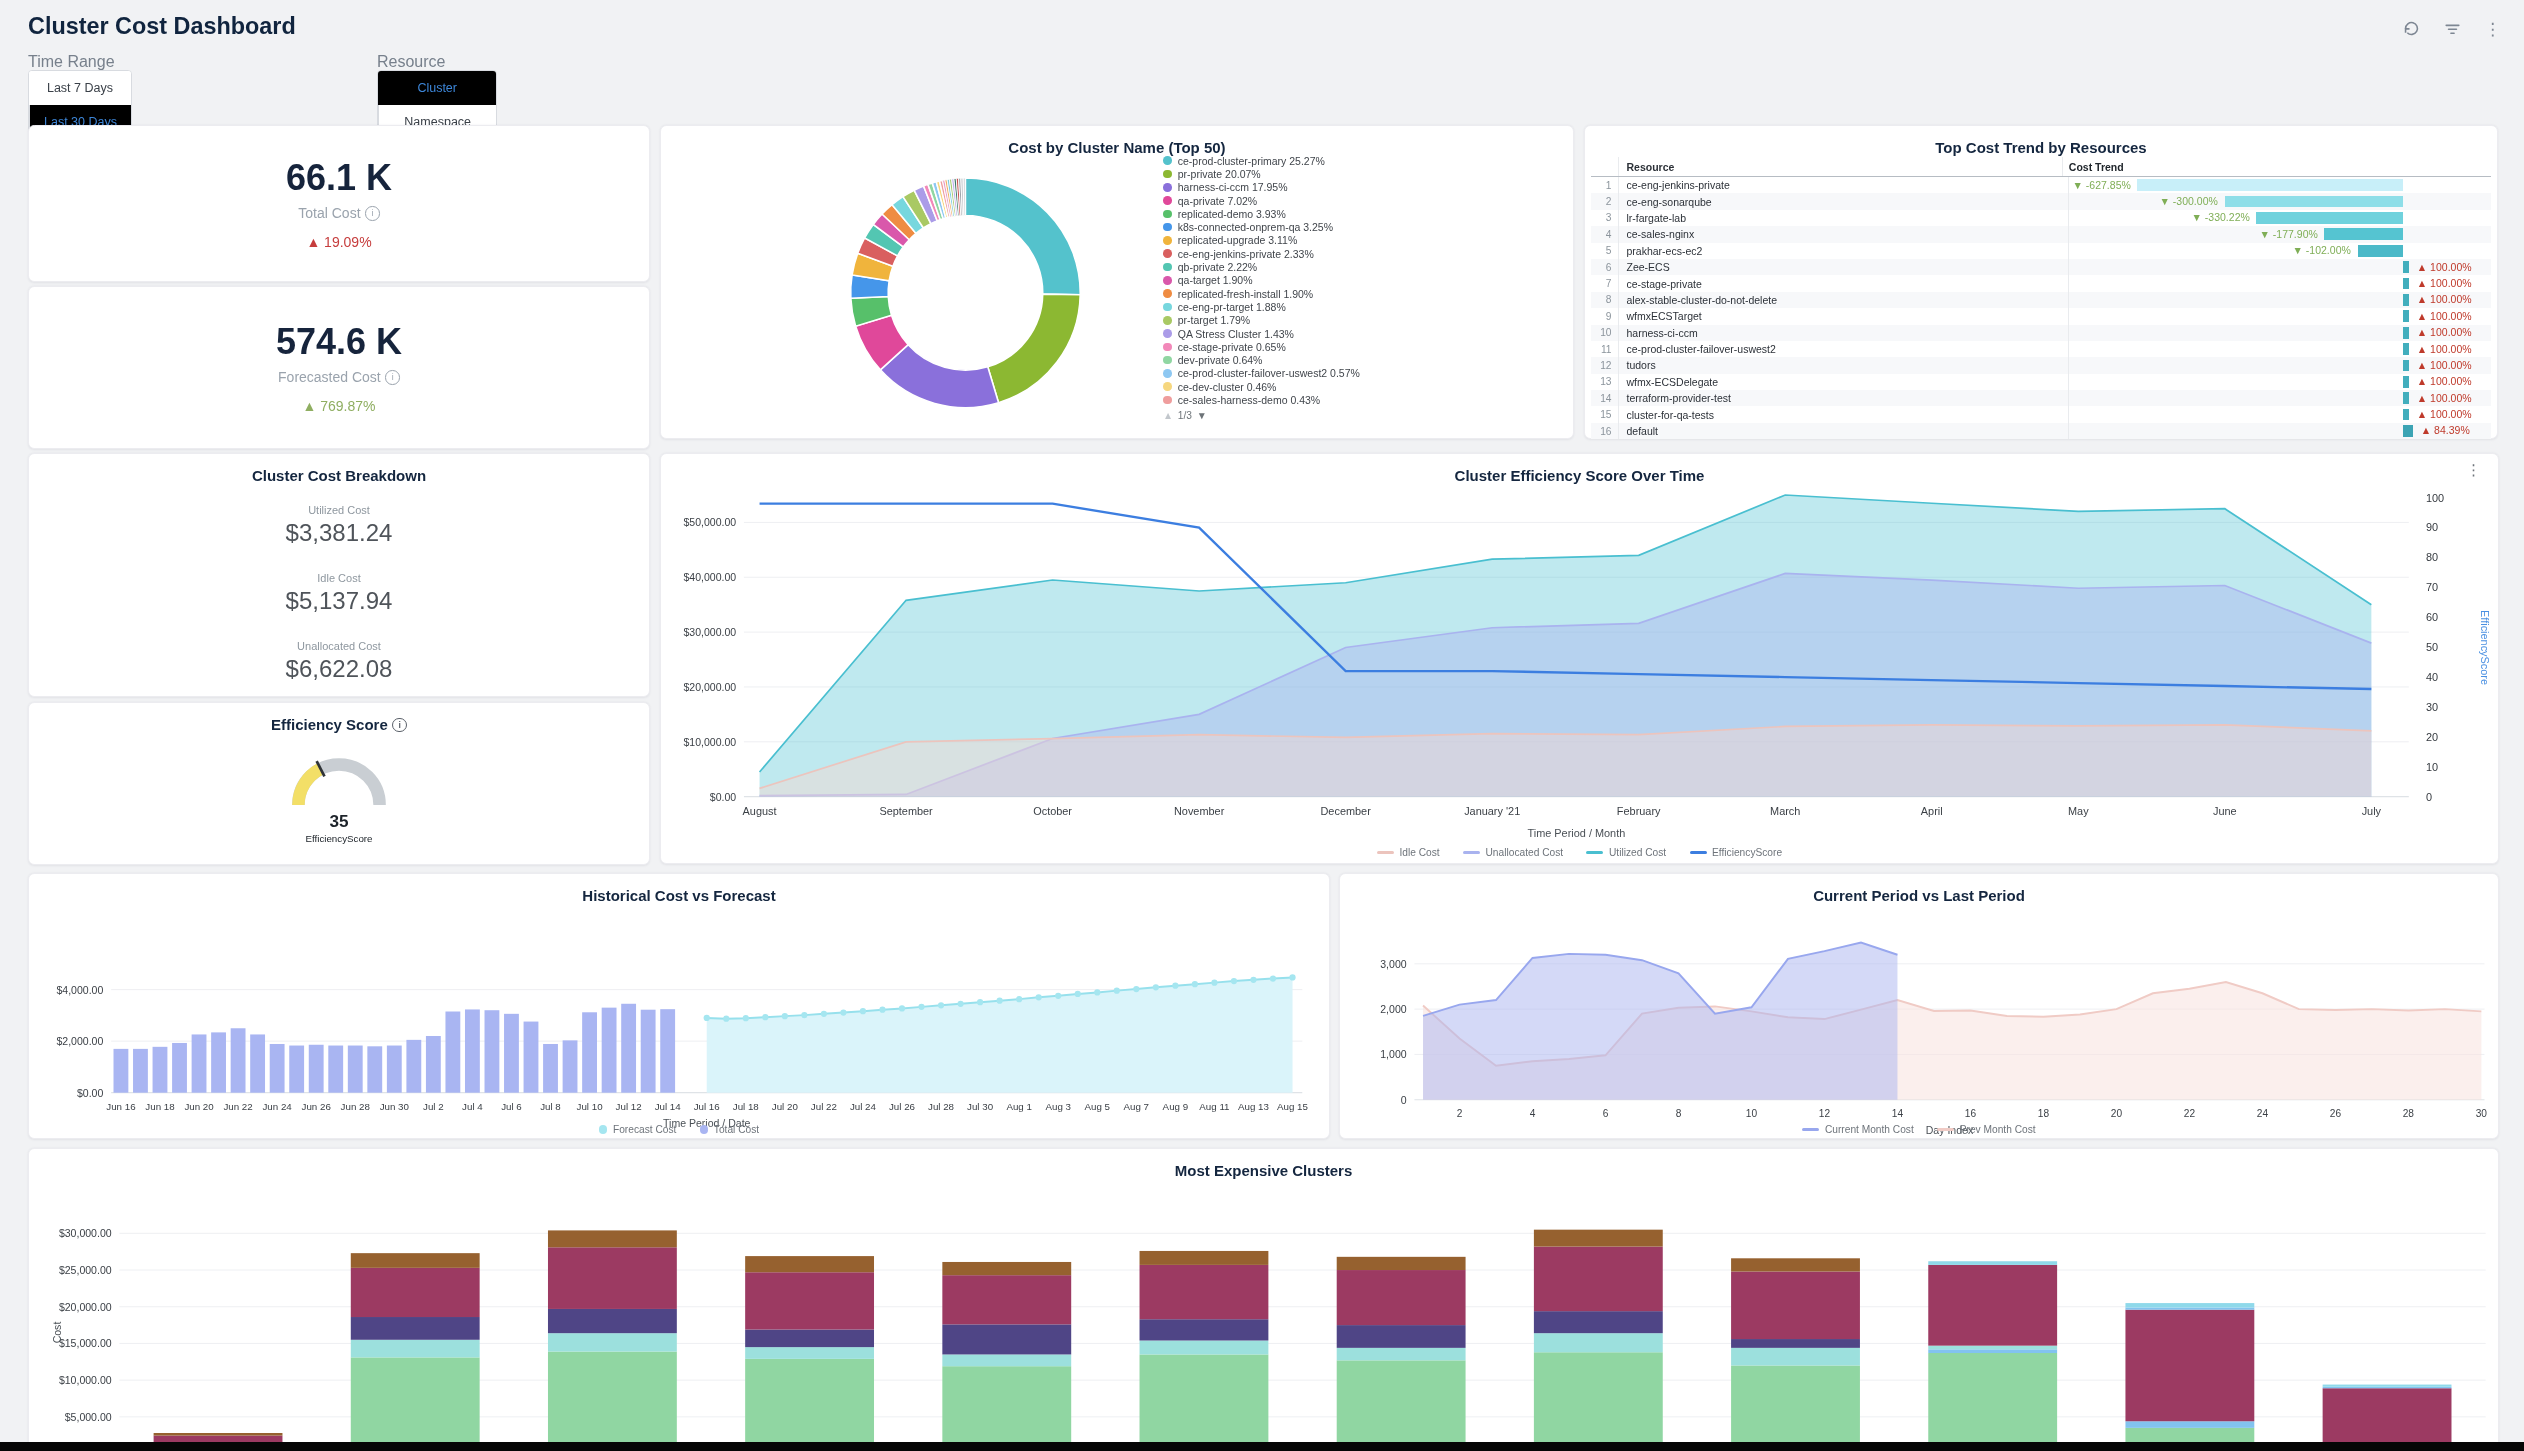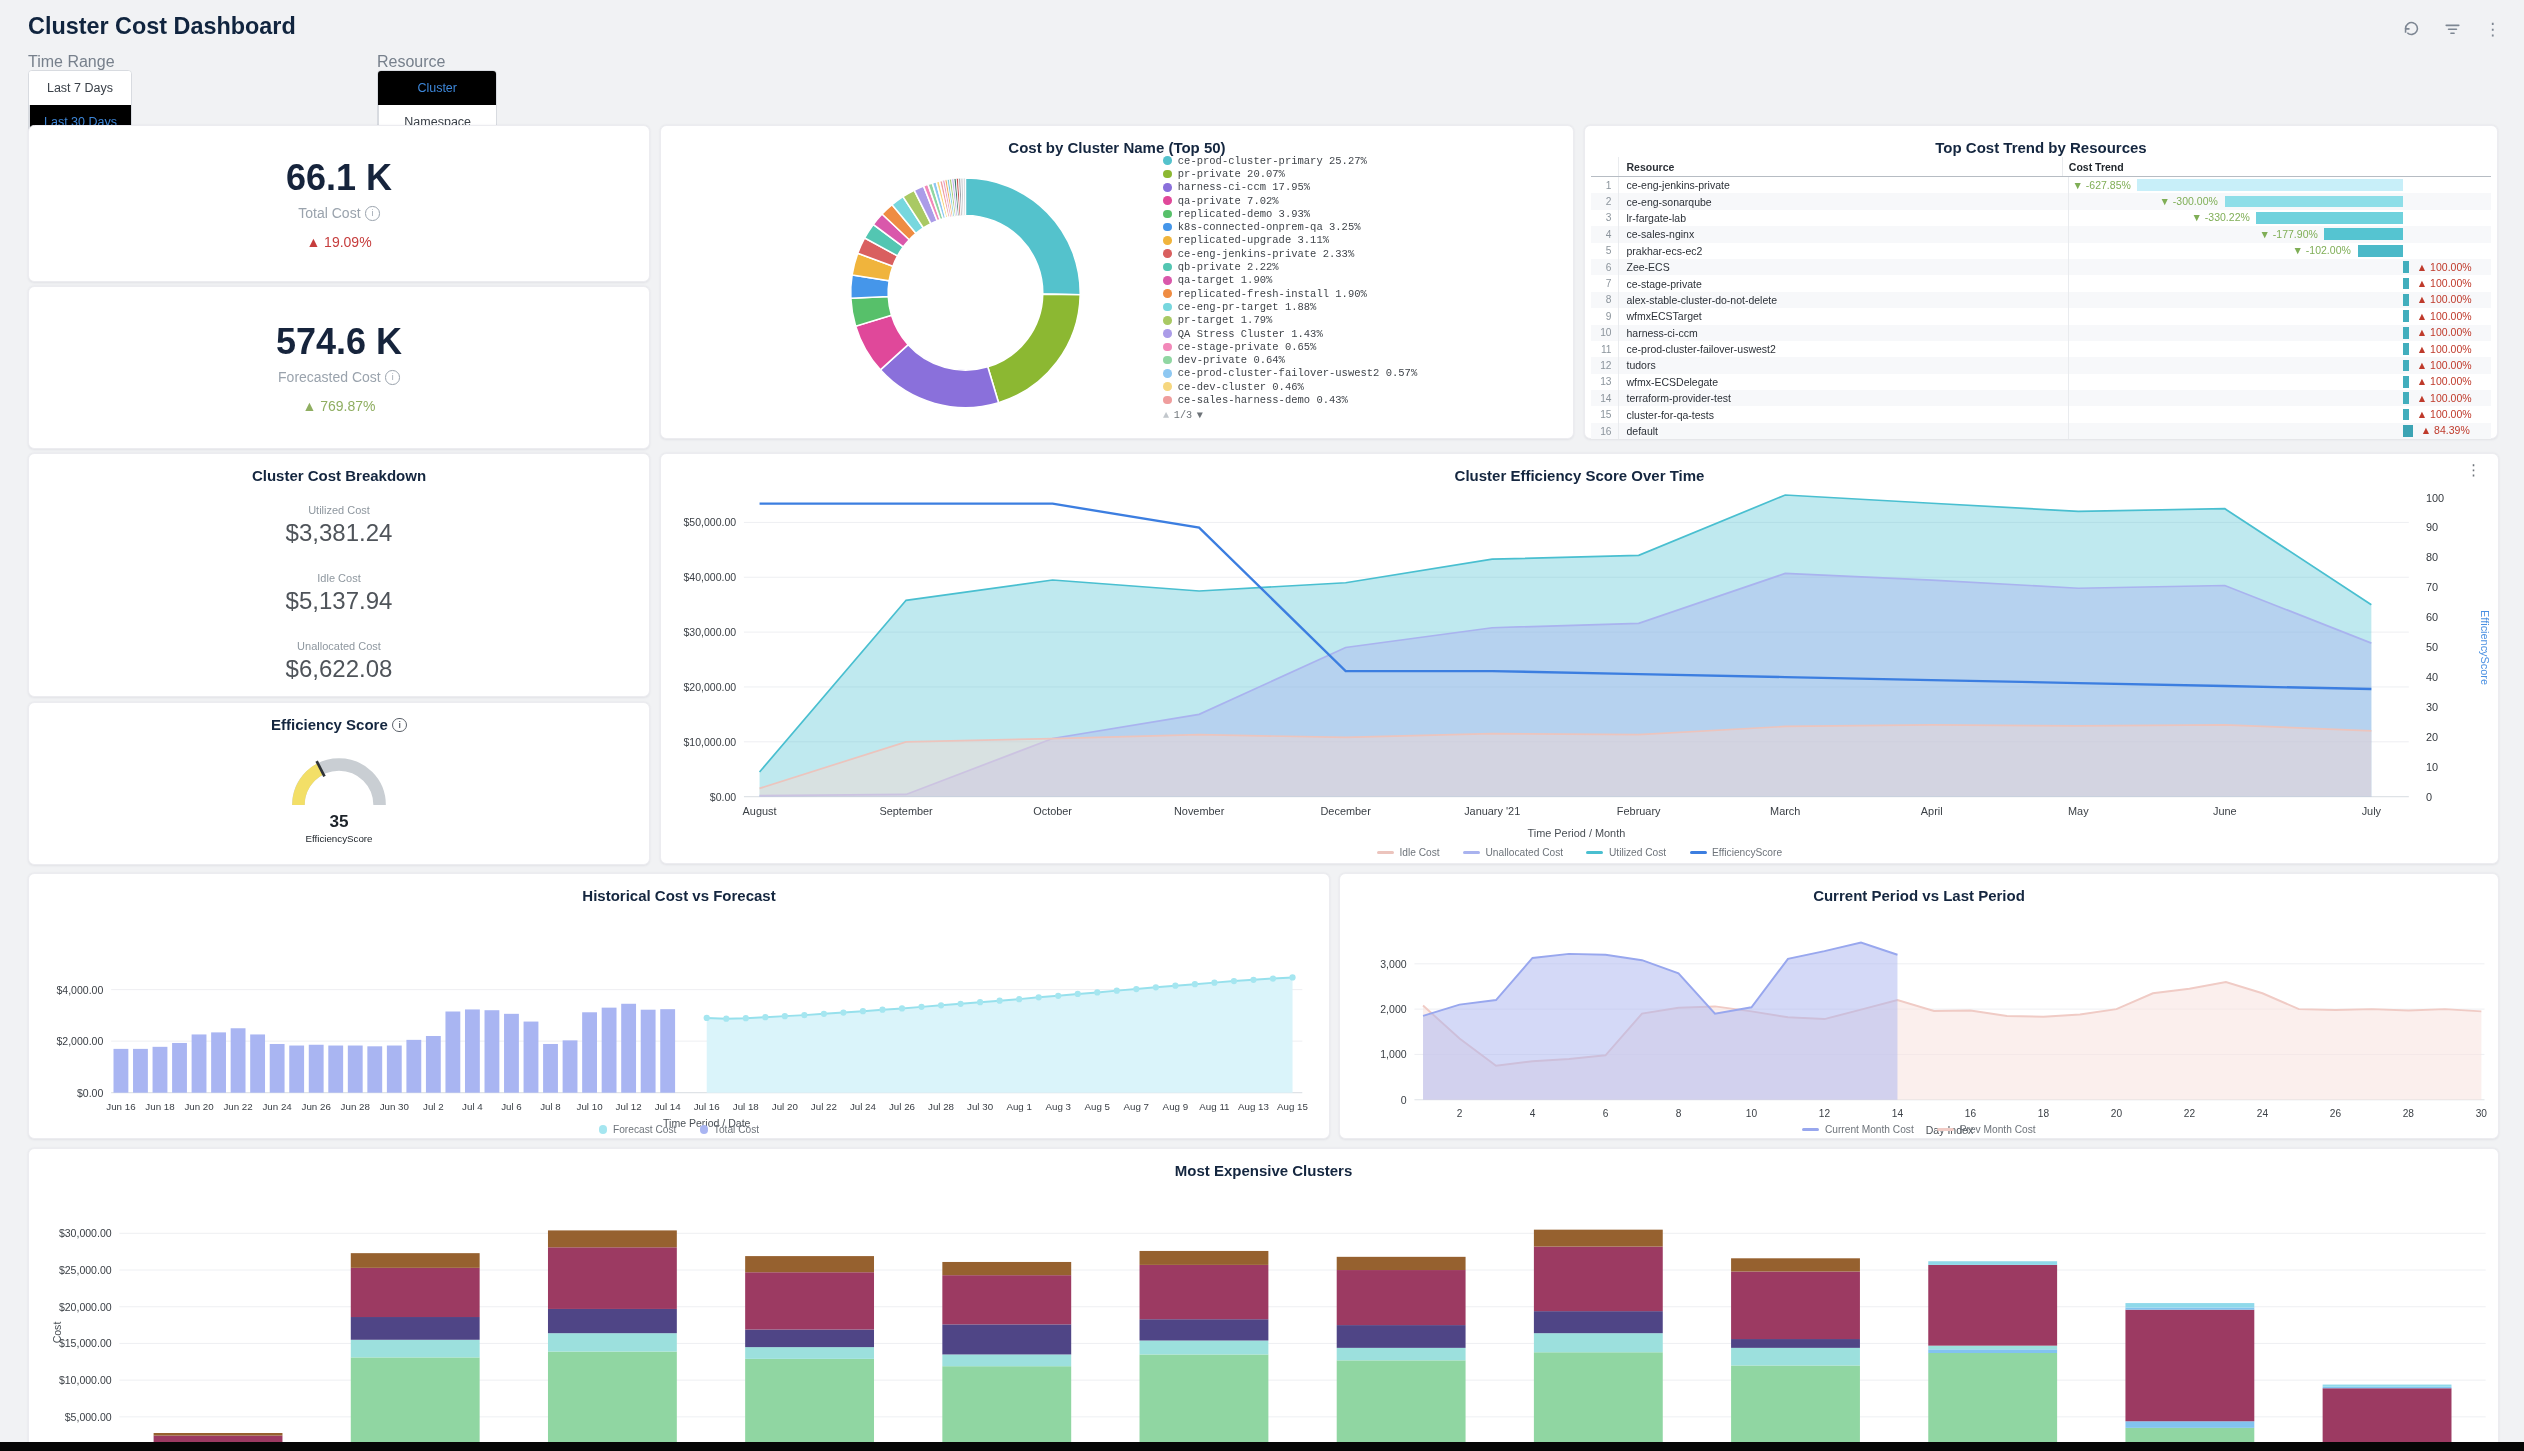--- a/index.html
+++ b/index.html
@@ -119,21 +119,21 @@
         <path d="M363.5444412837183,25.400195667458206A147,147 0 0 1 366.45694424037924,24.89753783791471L374.144472651684,72.27793364594257A99,99 0 0 0 372.1829910686266,72.61645830665553Z" fill="#f0ae67" stroke="#fff" stroke-width="1.2"></path>
         <path d="M366.45694424037924,24.89753783791471A147,147 0 0 1 369.37896436850735,24.453537007989382L376.1123637583825,71.97891267885A99,99 0 0 0 374.144472651684,72.27793364594257Z" fill="#7ccbe0" stroke="#fff" stroke-width="1.2"></path>
         <path d="M369.37896436850735,24.453537007989382A147,147 0 0 1 372.3093204549724,24.068372662965402L378.08586887783855,71.7195162832216A99,99 0 0 0 376.1123637583825,71.97891267885Z" fill="#a8cb72" stroke="#fff" stroke-width="1.2"></path>
         <path d="M372.3093204549724,24.068372662965402A147,147 0 0 1 375.2468279168714,23.742200503748876L380.0641902297297,71.49984931885129A99,99 0 0 0 378.08586887783855,71.7195162832216Z" fill="#bdaeec" stroke="#fff" stroke-width="1.2"></path>
         <path d="M375.2468279168714,23.742200503748876A147,147 0 0 1 378.190299280391,23.475152383927508L382.04652808679396,71.32000058509404A99,99 0 0 0 380.0641902297297,71.49984931885129Z" fill="#3f7a6a" stroke="#fff" stroke-width="1.2"></path>
         <path d="M378.190299280391,23.475152383927508A147,147 0 0 1 381.1385446608383,23.26733625646932L384.03208109811555,71.18004278496915A99,99 0 0 0 382.04652808679396,71.32000058509404Z" fill="#c74f4f" stroke="#fff" stroke-width="1.2"></path>
         <path d="M381.1385446608383,23.26733625646932A147,147 0 0 1 384.09037224364585,23.11883613008328L386.0200466130676,71.08003249577037A99,99 0 0 0 384.03208109811555,71.18004278496915Z" fill="#9aa0a6" stroke="#fff" stroke-width="1.2"></path>
         <path d="M384.09037224364585,23.11883613008328A147,147 0 0 1 387.0445887661577,23.029712035259053L388.0096210057797,71.02001014619486A99,99 0 0 0 386.0200466130676,71.08003249577037Z" fill="#c5c9cd" stroke="#fff" stroke-width="1.2"></path>
         <path d="M387.0445887661577,23.029712035259053A147,147 0 0 1 390,23L390,71A99,99 0 0 0 388.0096210057797,71.02001014619486Z" fill="#d7dadd" stroke="#fff" stroke-width="1.2"></path>
       </svg>
-    <div id="donut-legend" style="position:absolute;left:502px;top:28px;font-family:Liberation Mono, monospace;">
+    <div id="donut-legend" style="position:absolute;left:502px;top:28px;">
         <div class="legend-row">
           <span class="legend-dot" style="background: rgb(84, 194, 204);"></span>
           <span class="legend-txt">ce-prod-cluster-primary 25.27%</span>
         </div>
         <div class="legend-row">
           <span class="legend-dot" style="background: rgb(140, 184, 50);"></span>
           <span class="legend-txt">pr-private 20.07%</span>
         </div>
         <div class="legend-row">
           <span class="legend-dot" style="background: rgb(138, 112, 219);"></span>

